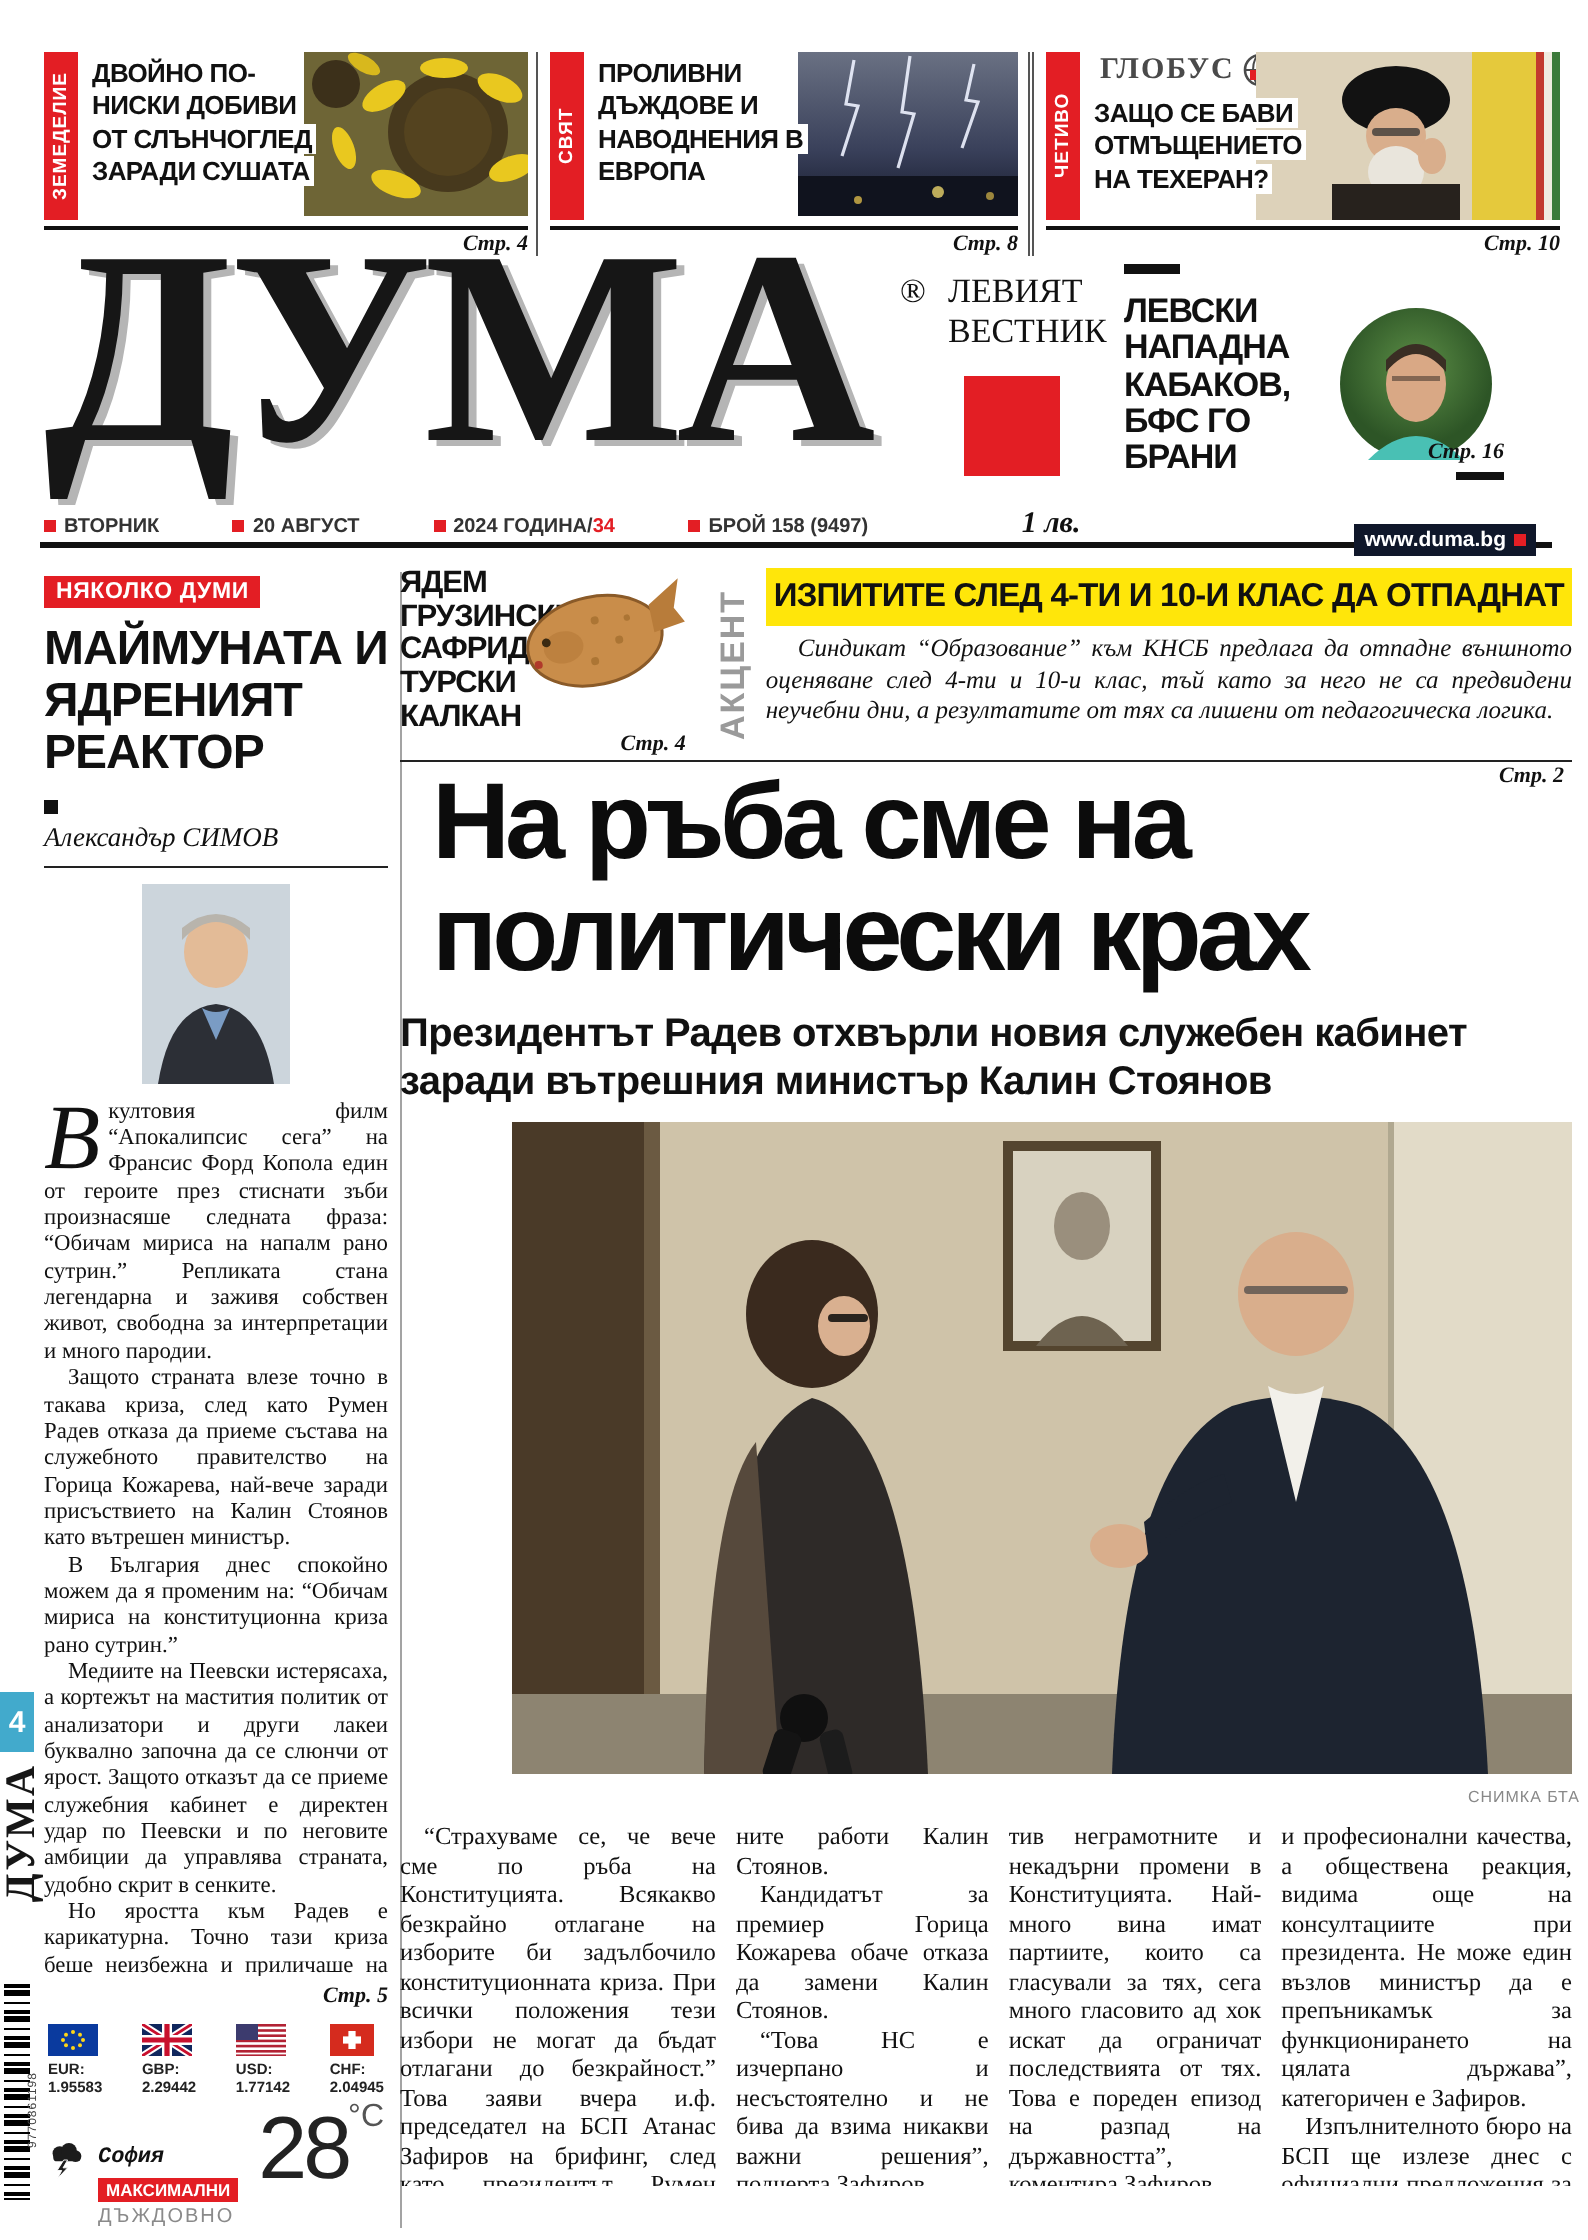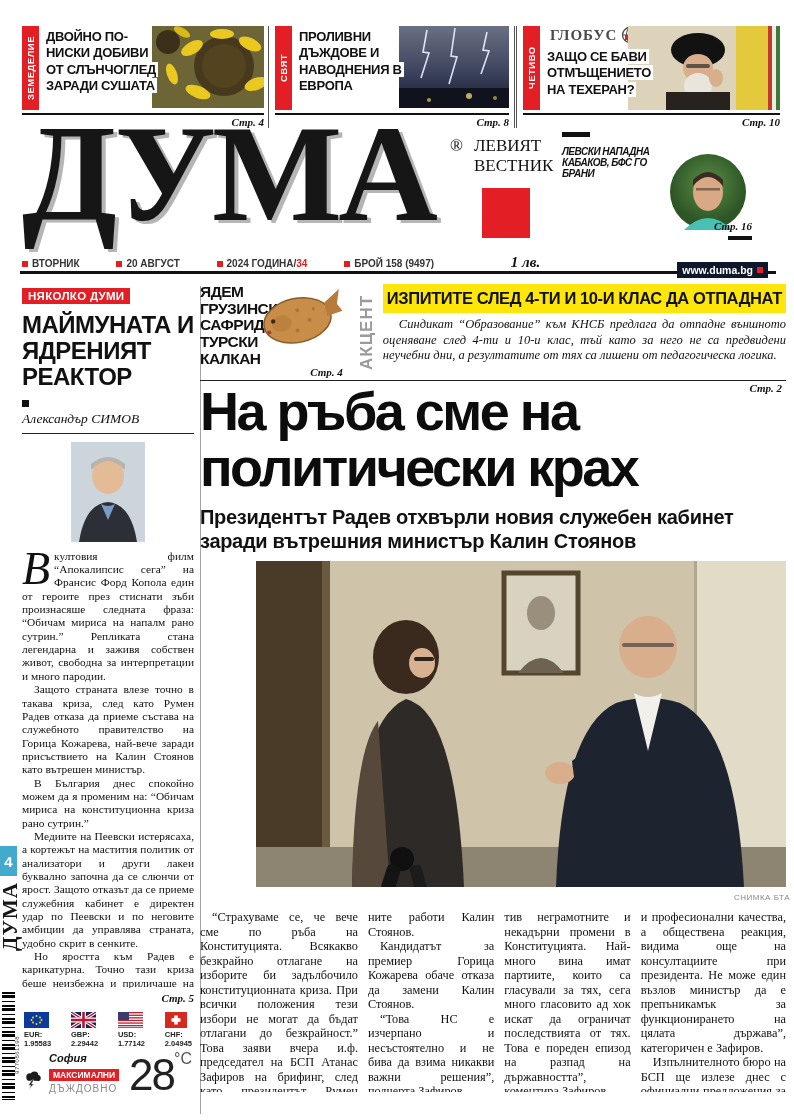--- a/index.html
+++ b/index.html
@@ -27,21 +27,21 @@
           font-size:15px;letter-spacing:1px;color:#4a4a4a;font-weight:bold;margin:0 0 2px 5px;}
   
   .masthead{position:absolute;left:22px;top:122px;width:758px;height:128px;}
   .logo{position:absolute;left:0;top:-28px;font-family:"Liberation Serif",serif;font-weight:bold;
         font-size:138px;letter-spacing:-4px;color:#161616;text-shadow:4px 3px 0 #b5b5b5;}
   .logo-reg{position:absolute;left:428px;top:14px;font-size:17px;font-family:"Liberation Serif",serif;}
   .tagline{position:absolute;left:452px;top:14px;font-family:"Liberation Serif",serif;font-size:17px;line-height:1.15;}
   .red-square{position:absolute;left:460px;top:66px;width:48px;height:50px;background:#e31e24;}
   .levski{position:absolute;left:540px;top:10px;width:218px;}
   .levski-dash{width:28px;height:5px;background:#111;margin-bottom:10px;}
-  .levski-title{font-size:10px;max-width:112px;font-style:italic;}
+  .levski-title{font-size:17px;max-width:112px;}
   .levski-photo{position:absolute;left:108px;top:22px;}
   .levski-page{position:absolute;right:28px;top:88px;}
   .levski-dash2{position:absolute;right:28px;top:104px;width:24px;height:4px;background:#111;}
   
   .datebar{position:absolute;left:22px;top:254px;width:756px;font-size:10px;font-weight:bold;color:#333;}
   .datebar .itm{margin-right:34px;}
   .sq{display:inline-block;width:6px;height:6px;background:#e31e24;margin-right:4px;}
   .red34{color:#e31e24;}
   .price{font-family:"Liberation Serif",serif;font-style:italic;font-size:15px;color:#111;margin-left:40px;}
   .rule-thick{position:absolute;left:20px;top:271px;width:756px;height:3px;background:#111;}
@@ -70,21 +70,21 @@
   .op-text p{margin:0;text-indent:12px;}
   .op-text p.first{text-indent:0;}
   .dropcap{float:left;font-family:"Liberation Serif",serif;font-style:italic;font-size:46px;line-height:34px;
         padding:2px 4px 0 0;}
   .op-page{text-align:right;margin-top:4px;}
   
   .currencies{position:absolute;left:24px;top:1012px;width:168px;display:flex;justify-content:space-between;}
   .cur{font-size:7.5px;font-weight:bold;color:#222;line-height:1.25;}
   .cur svg{display:block;margin-bottom:2px;}
   .weather{position:absolute;left:24px;top:1052px;width:168px;display:flex;align-items:flex-start;}
-  .w-city{font-family:Liberation Sans, sans-serif;font-style:italic;font-weight:bold;font-size:11px;}
+  .w-city{font-family:Liberation Mono, monospace;font-style:italic;font-weight:bold;font-size:11px;margin-top:21px;}
   .w-badge{background:#e31e24;color:#fff;font-weight:bold;font-size:8.5px;padding:1px 4px;display:inline-block;margin:2px 0;}
   .w-cond{color:#8a8a8a;font-size:10px;letter-spacing:1px;}
   .w-temp{font-size:44px;font-weight:200;color:#222;letter-spacing:-2px;margin-left:10px;line-height:.9;font-family:"Liberation Sans",sans-serif;}
   .w-unit{font-size:16px;vertical-align:26px;letter-spacing:0;color:#555;}
   
   .right-region{position:absolute;left:200px;top:284px;width:586px;}
   .subteasers{display:flex;height:96px;border-bottom:1px solid #222;position:relative;}
   .fish-teaser{width:196px;position:relative;}
   .fish-title{font-size:15.5px;max-width:118px;}
   .fish-img{position:absolute;right:8px;top:2px;}
@@ -92,21 +92,21 @@
   .akcent{flex:1;display:flex;margin-left:4px;}
   .ak-label{color:#9a9a9a;font-size:17px;letter-spacing:1px;writing-mode:vertical-rl;transform:rotate(180deg);
         text-align:center;margin-right:6px;font-weight:bold;}
   .ak-body{flex:1;position:relative;}
   .ak-title{background:#ffe60a;font-size:16.5px;font-weight:bold;letter-spacing:-.4px;padding:5px 4px;white-space:nowrap;text-align:right;}
   .ak-lede{font-family:"Liberation Serif",serif;font-style:italic;font-size:12.5px;line-height:1.25;
         text-align:justify;margin-top:4px;text-indent:16px;}
   .ak-page{position:absolute;right:4px;bottom:-14px;}
   
   .kicker{color:#e31e24;font-weight:bold;font-size:26px;letter-spacing:-.5px;margin-top:8px;}
-  .headline{font-size:54px;font-weight:bold;letter-spacing:-2.5px;line-height:1.04;color:#0c0c0c;margin-top:2px;}
+  .headline{font-size:54px;font-weight:bold;letter-spacing:-2.5px;line-height:1.04;color:#0c0c0c;margin-top:2px;margin-left:16px;}
   .subhead{font-size:20px;font-weight:bold;letter-spacing:-.3px;line-height:1.2;margin-top:10px;max-width:560px;}
   .photo-wrap{margin:8px 0 0 56px;width:534px;}
   .photo-credit{text-align:right;font-size:8px;color:#888;letter-spacing:.5px;margin-top:2px;}
   .story-cols{display:grid;grid-template-columns:1.25fr 1fr 1fr 1.15fr;gap:10px;margin-top:8px;
         font-family:"Liberation Serif",serif;font-size:12.3px;line-height:1.18;text-align:justify;
         height:182px;overflow:hidden;}
   .story-cols p{margin:0;text-indent:12px;}
   .story-cols p.cont{text-indent:0;}
 </style>
 </head>

